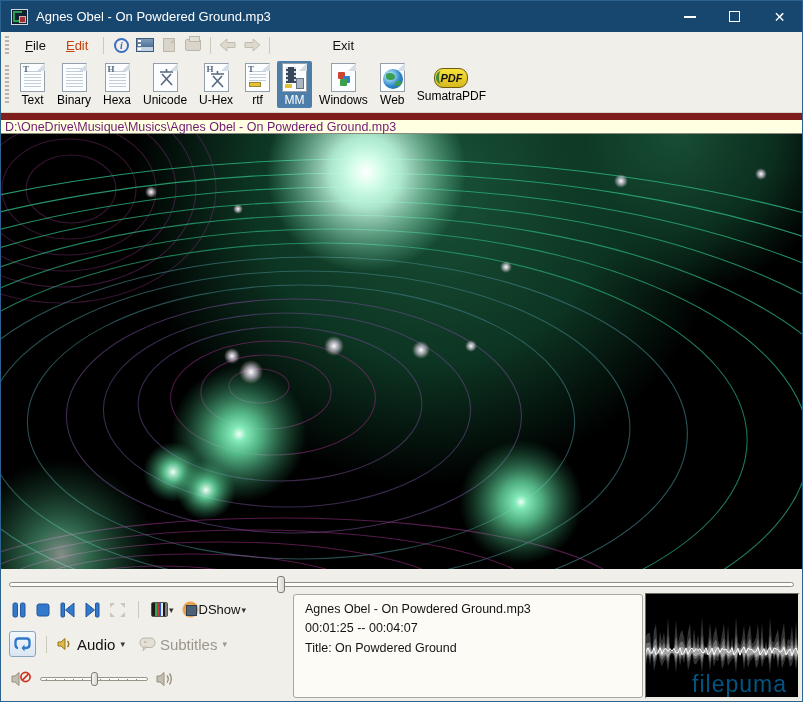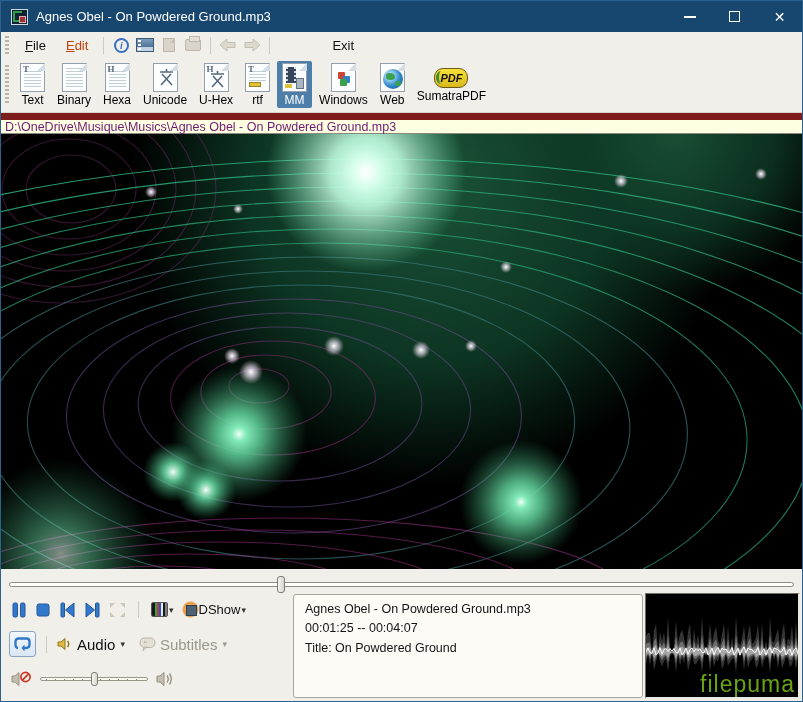--- a/index.html
+++ b/index.html
@@ -143,21 +143,21 @@
   .album-art::after { content:""; position:absolute; left:18px; bottom:0; width:64px; height:30px;
      border-radius:45% 45% 0 0;
      background:repeating-linear-gradient(180deg,#222d42 0 4px, #8a2a32 4px 7px); }
   .art-text { position:absolute; left:5px; top:4px; font:600 8px "Liberation Serif", serif;
      color:#d9d4c6; letter-spacing:1px; text-transform:uppercase; z-index:2; }
   .np-text { padding:2px 0 0 8px; font-size:12.5px; color:#141414; line-height:19.4px; white-space:nowrap; }
 
   
   .waveform { position:absolute; right:2px; top:24px; width:155px; height:106px; background:#000;
      border:1px solid #6f6c63; border-right:2px solid #eceade; border-bottom:2px solid #eceade; overflow:hidden; }
-  .watermark { position:absolute; right:3px; bottom:-1px; font-size:23px; color:#84cc16;
+  .watermark { position:absolute; right:11px; bottom:-1px; font-size:23px; color:#0369a1;
      opacity:.8; letter-spacing:1px; }
 </style>
 </head>
 <body>
 
 <div class="window">
 
   <div class="titlebar">
     <div class="app-icon">
         <div class="gr"></div>

